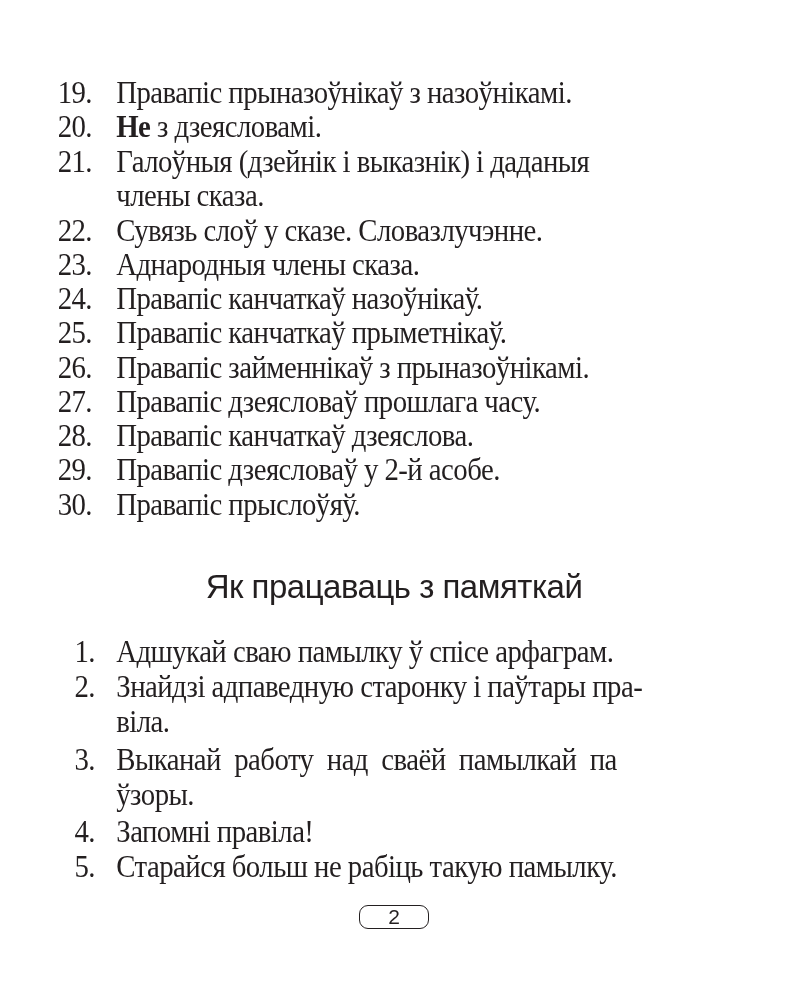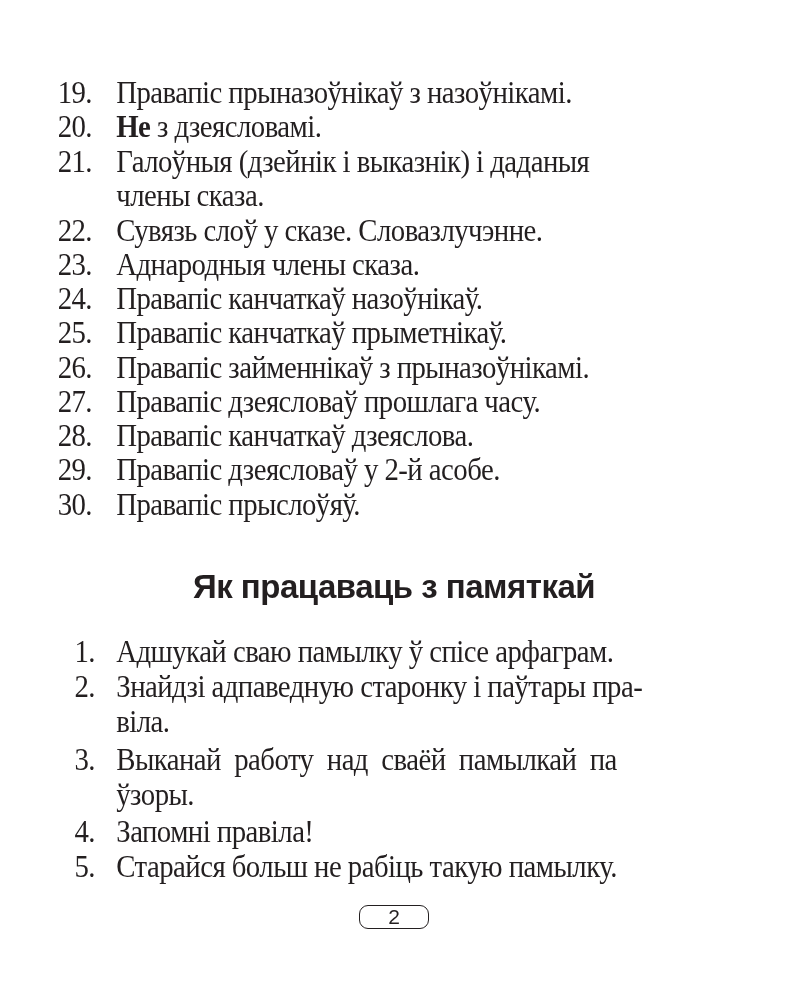--- a/index.html
+++ b/index.html
@@ -4,21 +4,21 @@
 <style>
   html, body { margin:0; padding:0; background:#ffffff; }
   body { width:788px; height:1000px; position:relative; overflow:hidden;
          font-family:"Liberation Serif","DejaVu Serif",serif; color:#231f20; }
   .item { position:relative; font-size:31px; line-height:34.3px; letter-spacing:-0.6px;
           transform:scaleX(0.93); transform-origin:0 0; white-space:nowrap; }
   .num { position:absolute; text-align:right; }
   .txt { position:absolute; }
   .cont { position:absolute; }
   .heading { position:absolute; left:0; top:568px; width:788px; text-align:center;
-             font-family:"Liberation Sans","DejaVu Sans",sans-serif; font-weight:bold;
+             font-family:"Liberation Sans","DejaVu Sans",sans-serif; font-weight:normal;
              font-size:33px; letter-spacing:-0.5px; color:#231f20; }
   .badge { position:absolute; left:359px; top:905px; width:70px; height:24px;
            border:1.6px solid #231f20; border-radius:9px; box-sizing:border-box;
            text-align:center; font-family:"Liberation Sans","DejaVu Sans",sans-serif;
            font-size:21px; line-height:21px; }
   b { font-weight:bold; }
 </style>
 </head>
 <body>
 

